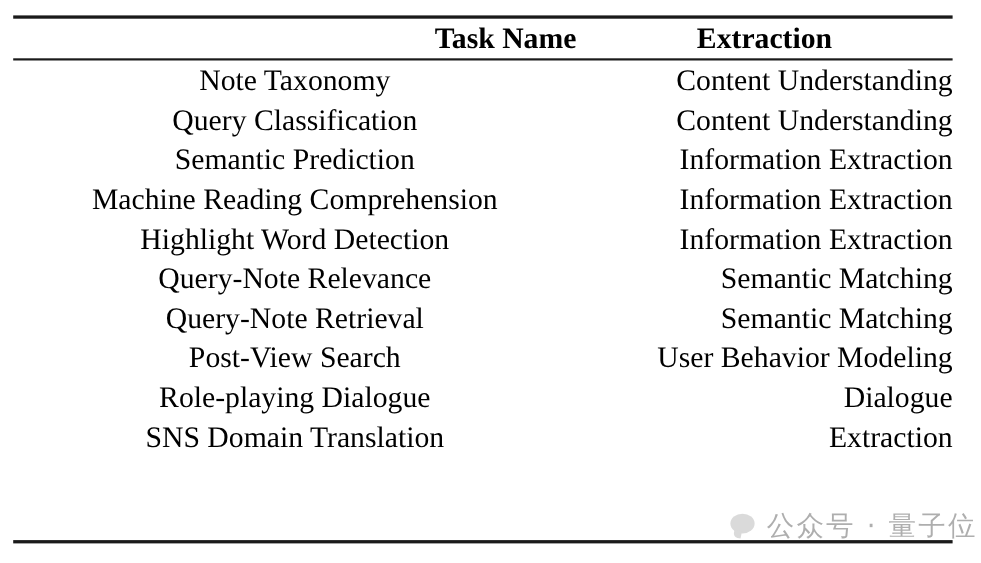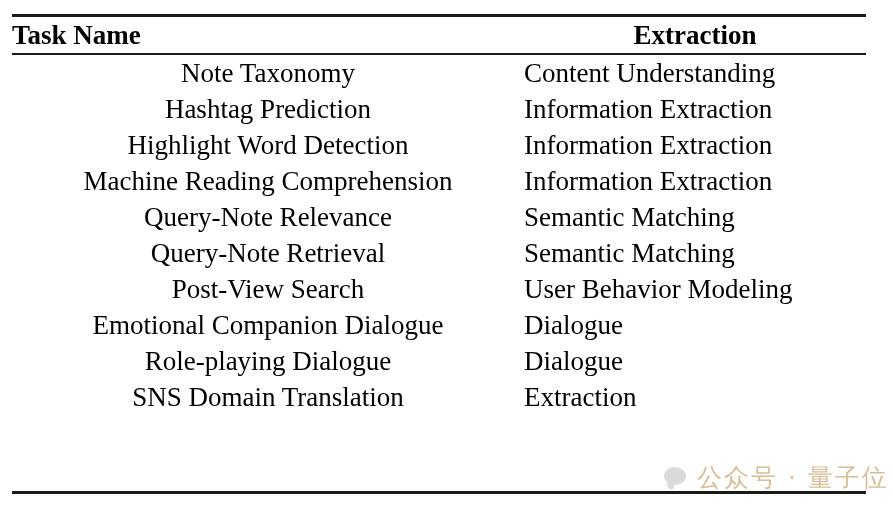--- a/index.html
+++ b/index.html
@@ -55,40 +55,40 @@
     line-height: 36px;
     white-space: nowrap;
   }
 
   table.task-table thead th {
     font-weight: bold;
     height: 36px;
     vertical-align: middle;
   }
   th.th-task {
-    text-align: left;
+    text-align: right;
     padding-left: 20px;
   }
   th.th-cap {
     text-align: center;
     padding-right: 12px;
   }
 
   table.task-table tbody td {
     font-weight: normal;
     height: 36px;
     vertical-align: middle;
   }
   td.td-task {
     text-align: center;
     padding-left: 20px;
     font-family: Liberation Serif, serif;
   }
   td.td-cap {
-    text-align: left;
+    text-align: right;
     padding-right: 12px;
   }
 
   
   tr.head-gap td { height: 2px; line-height: 2px; font-size: 0; }
 
   
   #watermark {
     position: absolute;
     left: 664px;
@@ -124,21 +124,21 @@
     width: 7px;
     height: 7px;
     background: #a8a8a8;
     border-radius: 0 0 0 60%;
     transform: rotate(12deg);
   }
   #watermark .wm-text {
     font-family: "DejaVu Sans", "Liberation Sans", sans-serif;
     font-size: 25px;
     line-height: 30px;
-    color: #a16207;
+    color: #404040;
     letter-spacing: 2px;
     white-space: nowrap;
   }
 </style>
 </head>
 <body>
 
 <div id="table-figure">
 
   <div class="rule rule-top"></div>
@@ -159,46 +159,46 @@
         <td></td>
         <td></td>
       </tr>
     </thead>
     <tbody id="table-body">
         <tr>
           <td class="td-task">Note Taxonomy</td>
           <td class="td-cap">Content Understanding</td>
         </tr>
         <tr>
-          <td class="td-task">Hashtag Prediction</td>
+          <td class="td-task">Query Classification</td>
+          <td class="td-cap">Content Understanding</td>
+        </tr>
+        <tr>
+          <td class="td-task">Semantic Prediction</td>
+          <td class="td-cap">Information Extraction</td>
+        </tr>
+        <tr>
+          <td class="td-task">Machine Reading Comprehension</td>
           <td class="td-cap">Information Extraction</td>
         </tr>
         <tr>
           <td class="td-task">Highlight Word Detection</td>
           <td class="td-cap">Information Extraction</td>
         </tr>
         <tr>
-          <td class="td-task">Machine Reading Comprehension</td>
-          <td class="td-cap">Information Extraction</td>
-        </tr>
-        <tr>
           <td class="td-task">Query-Note Relevance</td>
           <td class="td-cap">Semantic Matching</td>
         </tr>
         <tr>
           <td class="td-task">Query-Note Retrieval</td>
           <td class="td-cap">Semantic Matching</td>
         </tr>
         <tr>
           <td class="td-task">Post-View Search</td>
           <td class="td-cap">User Behavior Modeling</td>
-        </tr>
-        <tr>
-          <td class="td-task">Emotional Companion Dialogue</td>
-          <td class="td-cap">Dialogue</td>
         </tr>
         <tr>
           <td class="td-task">Role-playing Dialogue</td>
           <td class="td-cap">Dialogue</td>
         </tr>
         <tr>
           <td class="td-task">SNS Domain Translation</td>
           <td class="td-cap">Extraction</td>
         </tr>
       </tbody>

